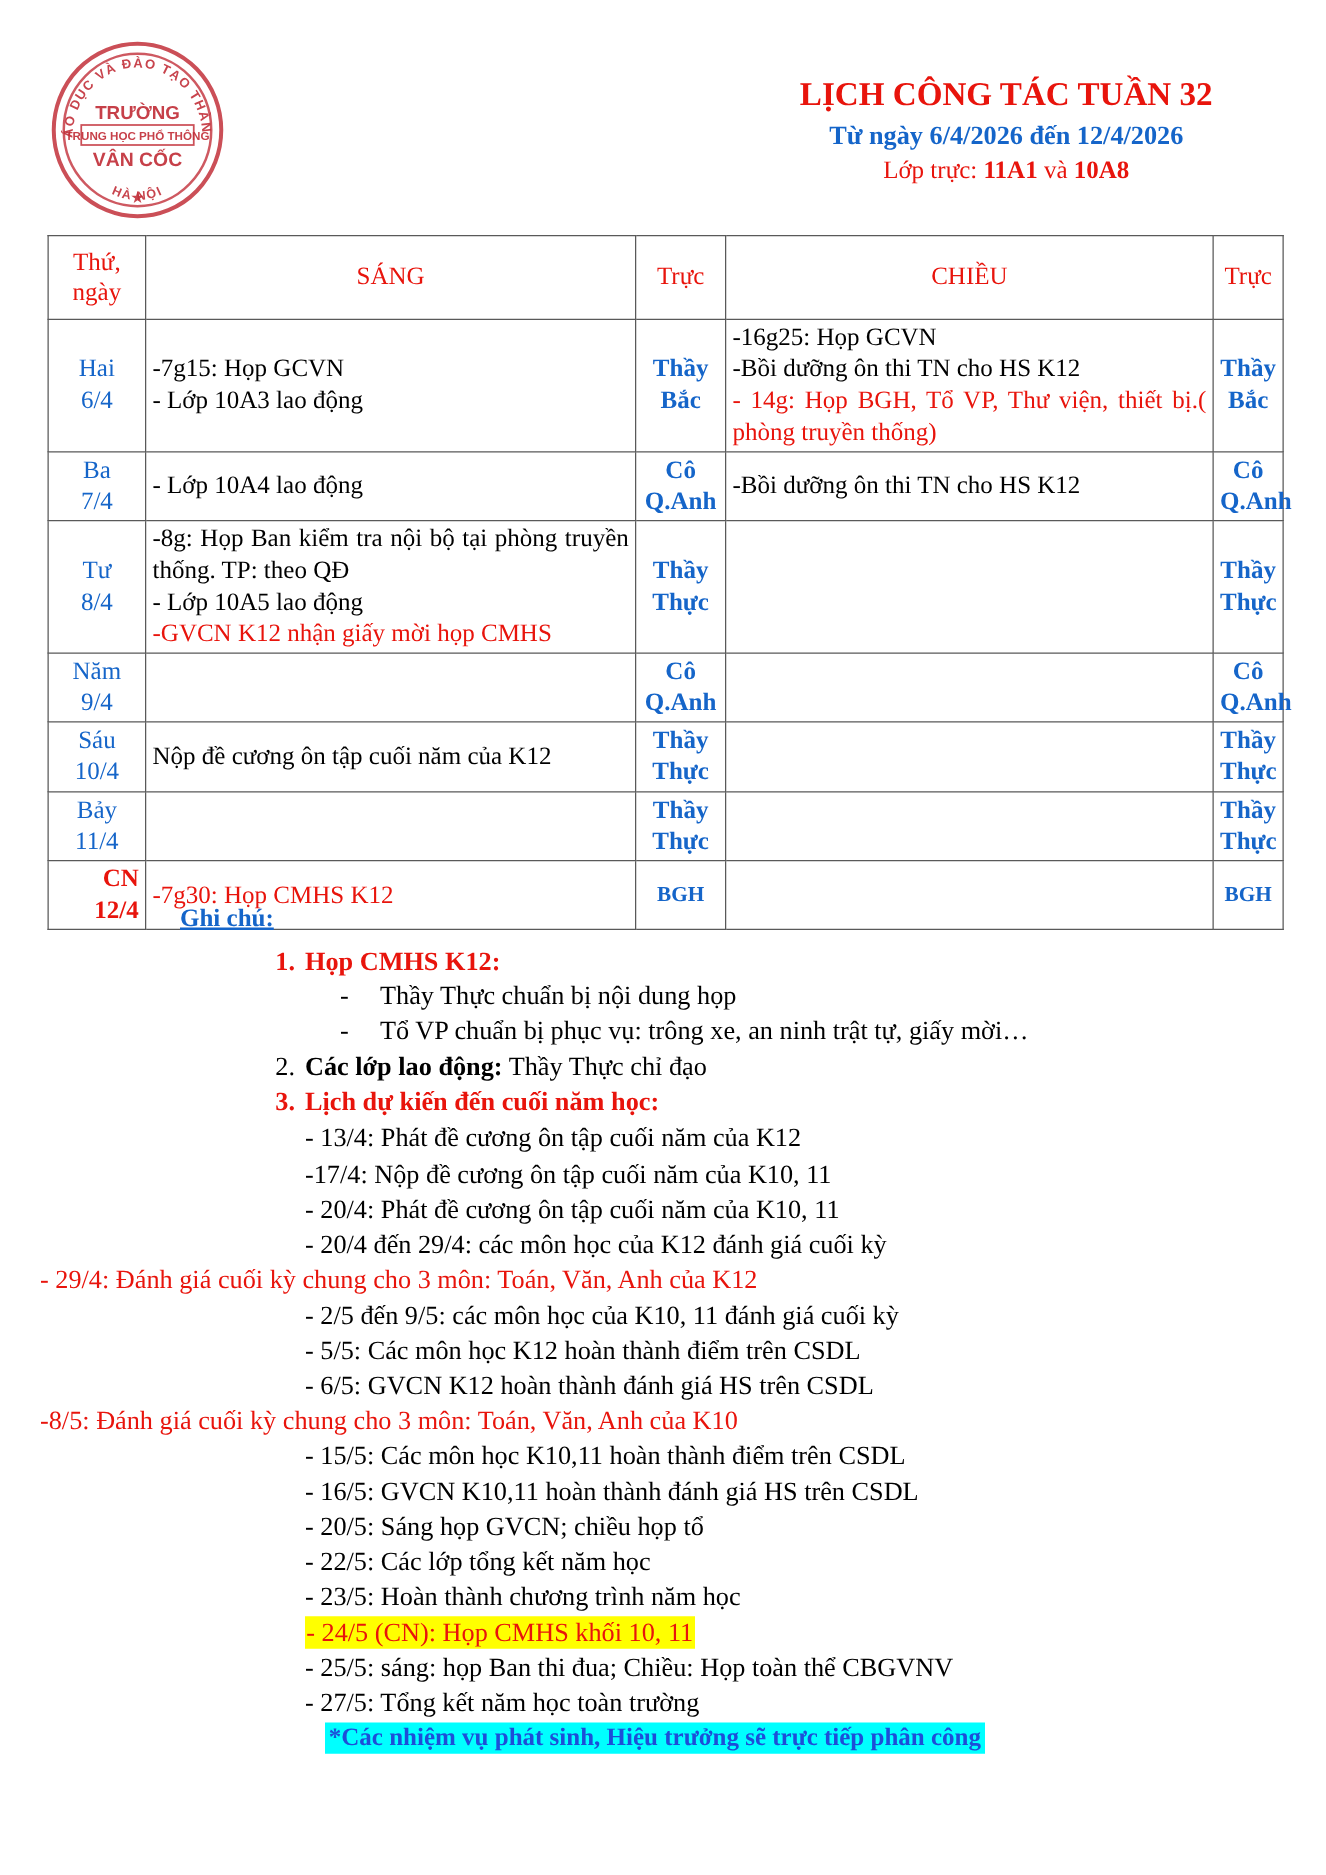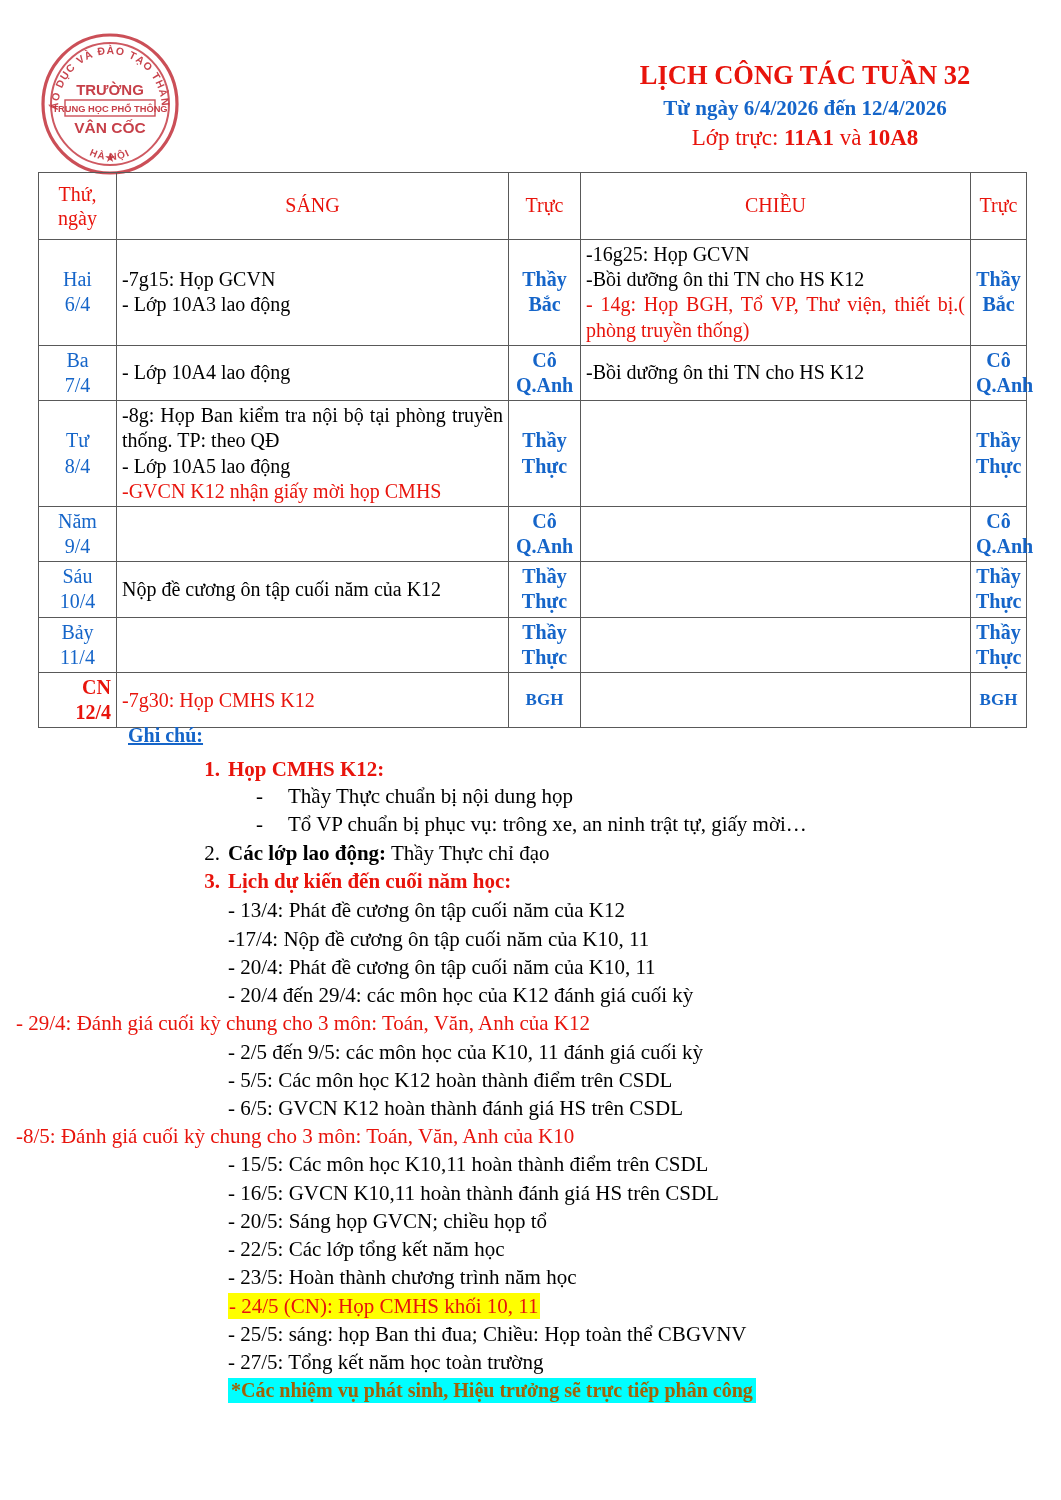--- a/index.html
+++ b/index.html
@@ -78,32 +78,32 @@
   .t-sub {
     color: #1565c9;
     font-weight: bold;
     font-size: 21px;
     line-height: 1.25;
     margin-top: 3px;
     white-space: nowrap;
   }
   .t-class {
     color: #e8140c;
-    font-size: 23px;
+    font-size: 20px;
     line-height: 1.25;
     margin-top: 3px;
     white-space: nowrap;
   }
   .t-class b { font-weight: bold; }
 
   
   .sched-wrap {
     position: absolute;
     left: 38px;
-    top: 172px;
+    top: 188px;
     width: 988px;
   }
   table.sched {
     border-collapse: collapse;
     width: 988px;
     table-layout: fixed;
   }
   table.sched td, table.sched th {
     border: 1.6px solid #595959;
     padding: 2px 5px;
@@ -152,21 +152,21 @@
     padding: 4px 7px;
   }
   .ln { display: block; }
   .ln.red { color: #e8140c; }
   .ln.just { text-align: justify; text-align-last: left; }
   .ln.just-blk { text-align: justify; }
 
   
   .notes {
     position: absolute;
-    left: 0;
+    left: 16px;
     top: 724px;
     width: 906px;
   }
   .ghichu {
     margin-left: 128px;
     color: #1565c9;
     font-weight: bold;
     font-size: 20px;
     text-decoration: underline;
   }
@@ -229,25 +229,26 @@
     background: #ffff00;
     color: #e8140c;
     padding: 1px 1px;
   }
   .final-note {
     margin-top: 2px;
     padding-left: 228px;
   }
   .final-note .hl-cyan {
     background: #00ffff;
-    color: #a16207;
+    color: #1d4ed8;
     font-weight: bold;
     font-size: 20px;
     padding: 1px 3px;
     display: inline-block;
+    margin-left: 16px;
   }
 </style>
 </head>
 <body>
 
 <div class="header">
 
   <svg class="seal" viewBox="0 0 144 144">
     <defs>
       <path id="arcTop" d="M 20,78 A 52,56 0 0 1 124,78"></path>

